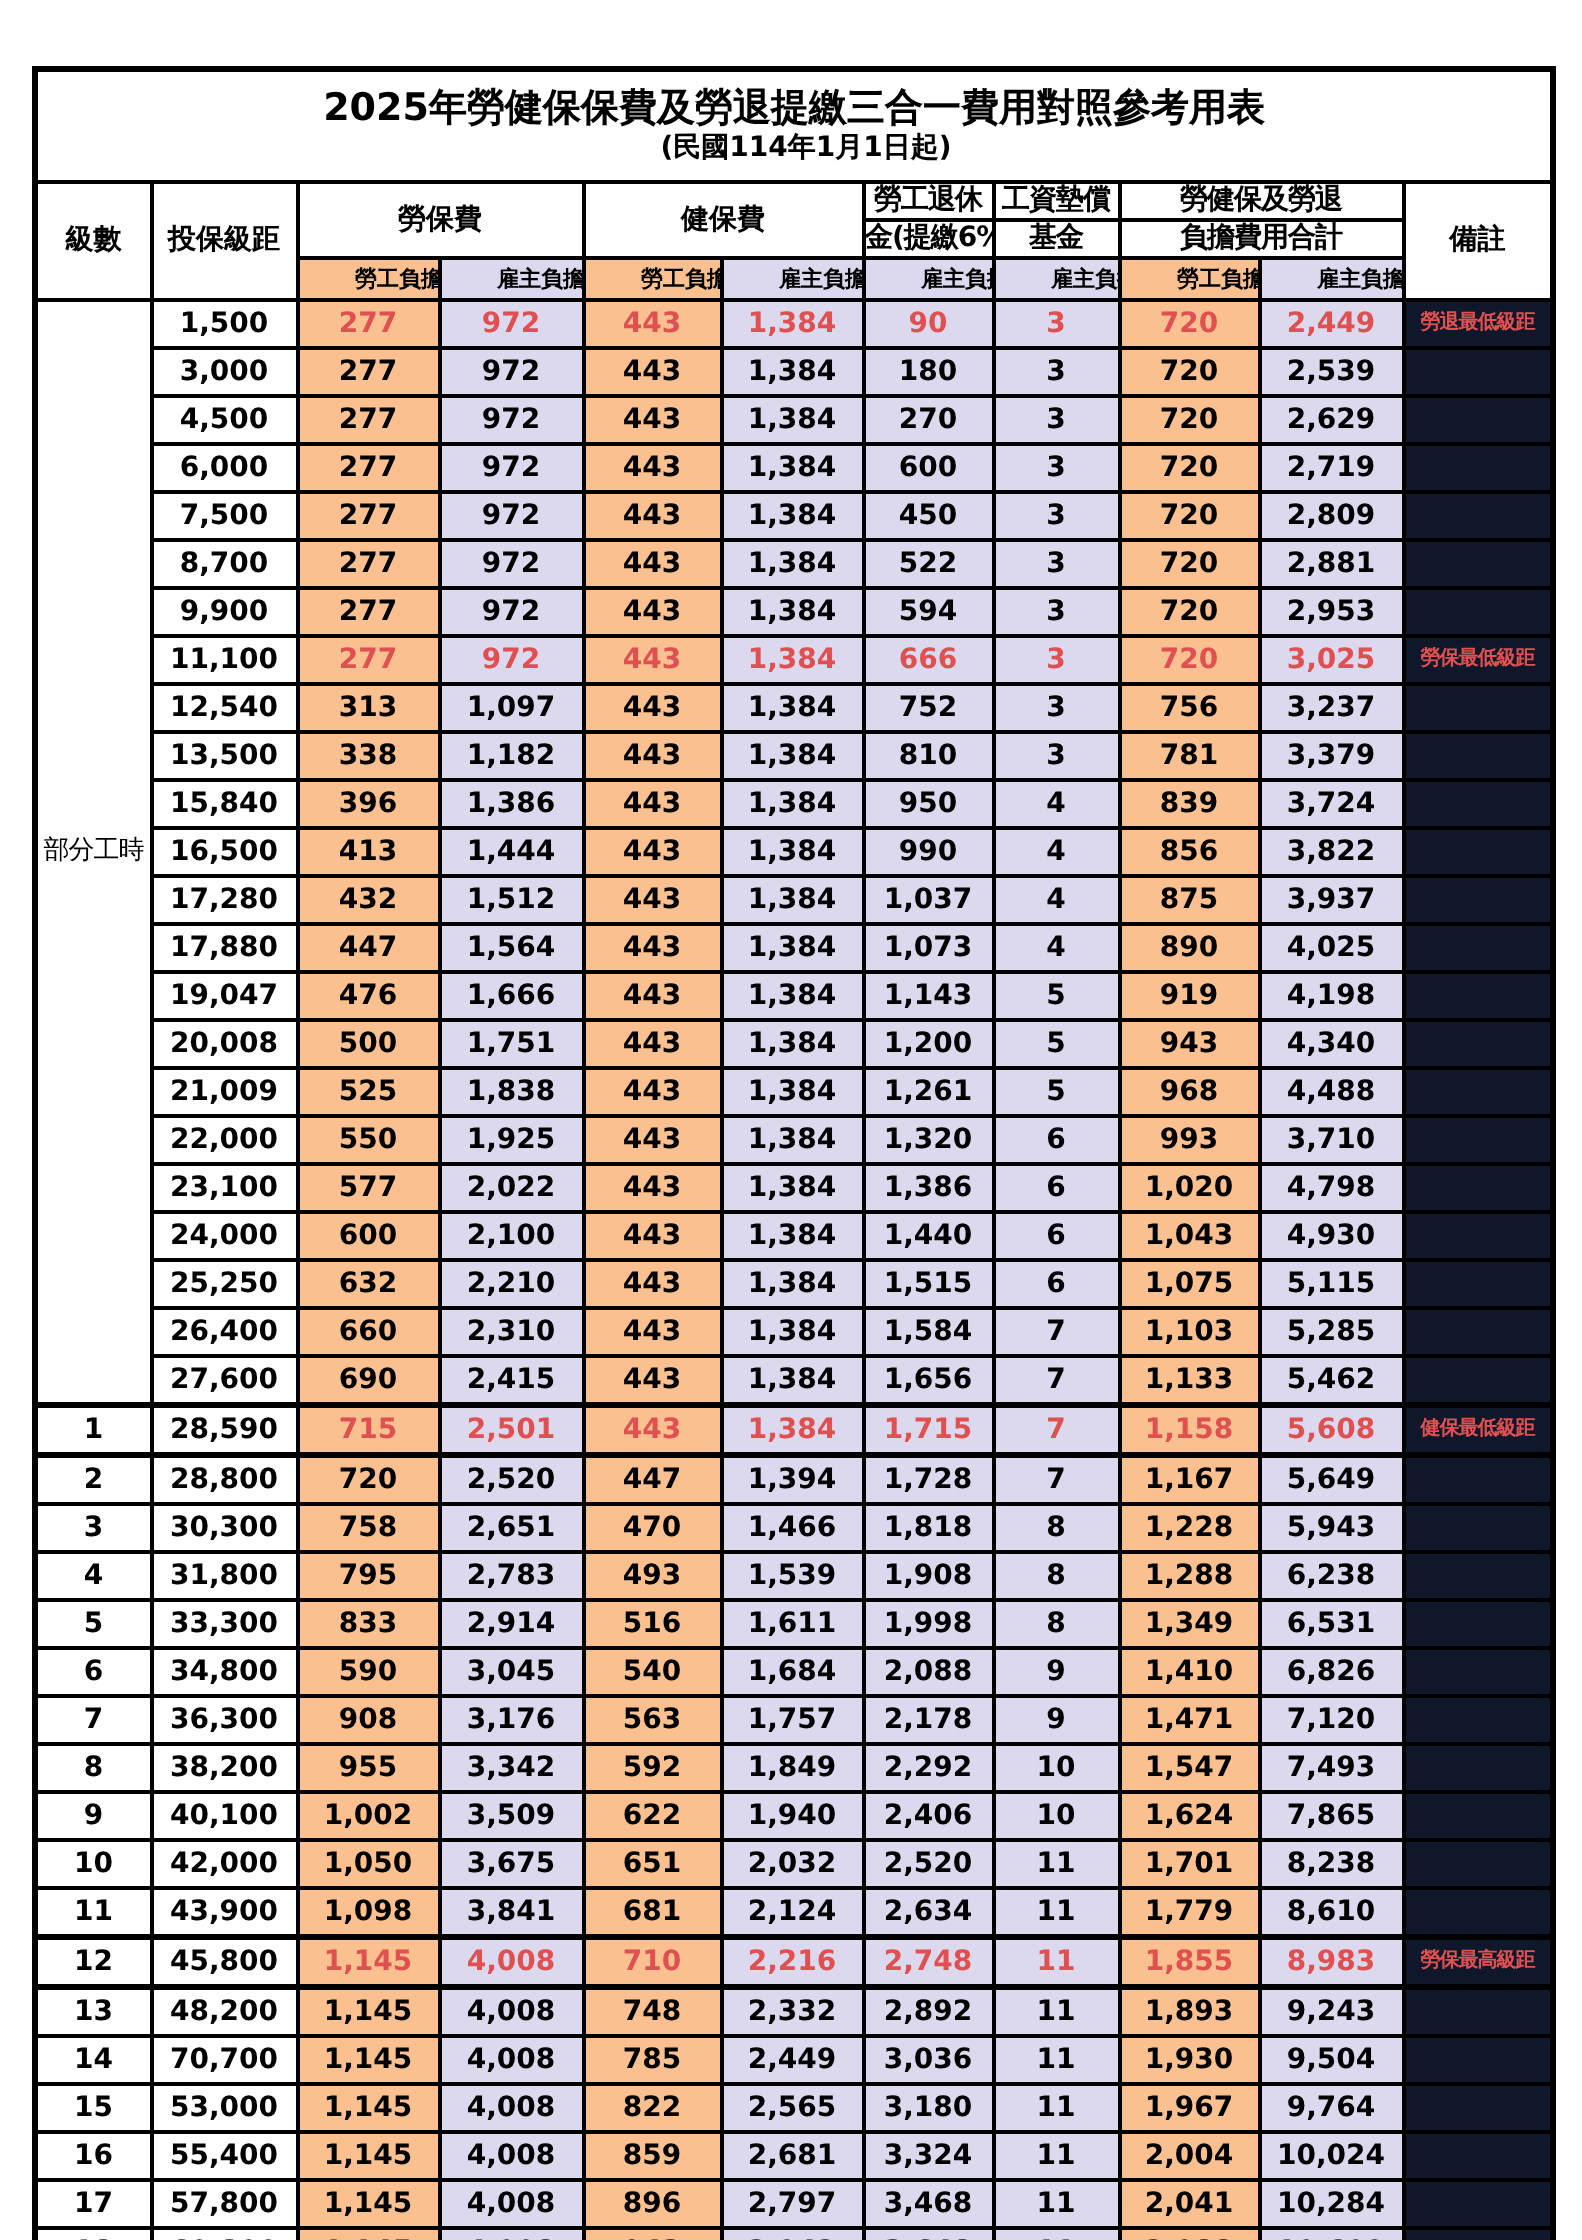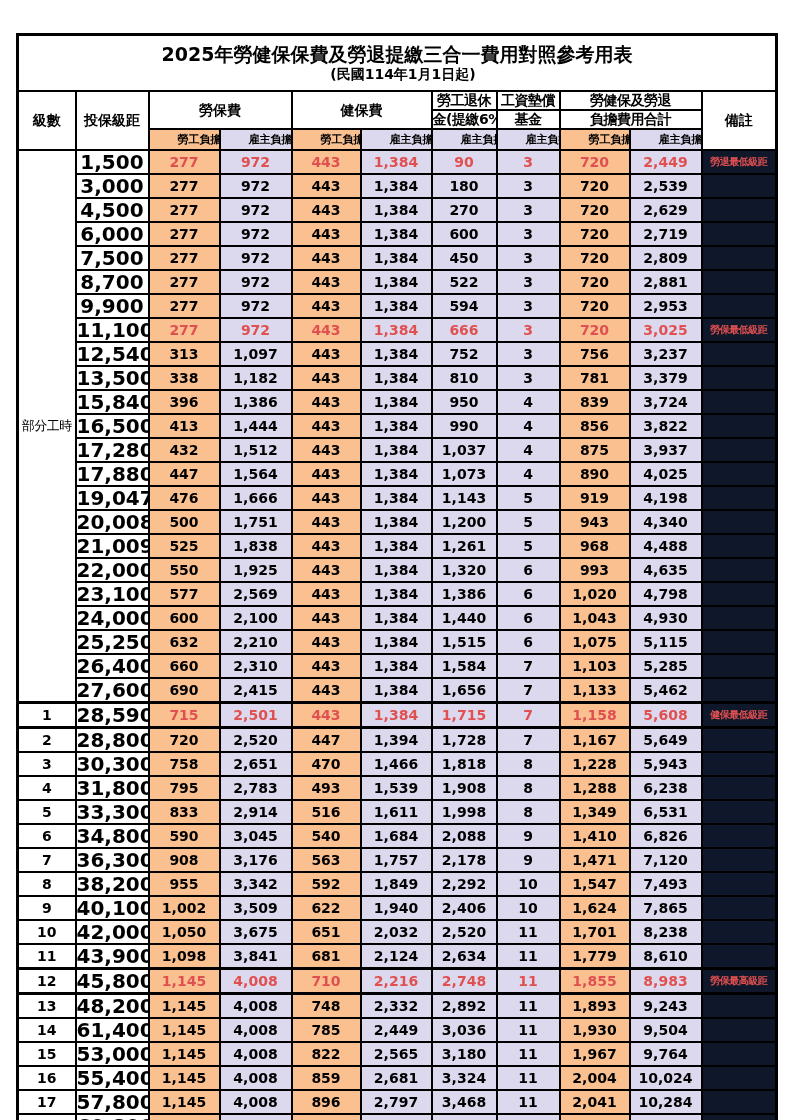--- a/index.html
+++ b/index.html
@@ -29,21 +29,21 @@
   
   tr.hrow td { height:17px; font-size:14px; background:#fff; }
   td.h-small { font-size:12px; letter-spacing:-0.5px; }
   tr.subhead td { height:19px; font-size:11px;padding-left:28px; }
   
   .emp { background:#FAC090; }
   .er  { background:#DCD9EE; }
   
   td.level { background:#fff; font-size:14px; }
   td.level.group { font-weight:400; font-size:13px; letter-spacing:-0.5px; }
-  td.bracket { background:#fff; font-size:20px; }
+  td.bracket { background:#fff; font-size:14px; }
   td.note { background:#0f172a; font-size:10px; color:#E05050; letter-spacing:-0.5px; padding:0 1px; font-weight:700; }
   tr.red td.fee-cell { color:#E05050; }
   tr.thick td { border-top-width:3px; border-bottom-width:3px; }
 </style>
 </head>
 <body>
 
 <div class="sheet">
   <table class="ref">
     <colgroup>
@@ -300,27 +300,27 @@
         </tr>
         <tr>
           <td class="bracket">22,000</td>
           <td class="fee-cell emp">550</td>
           <td class="fee-cell er">1,925</td>
           <td class="fee-cell emp">443</td>
           <td class="fee-cell er">1,384</td>
           <td class="fee-cell er">1,320</td>
           <td class="fee-cell er">6</td>
           <td class="fee-cell emp">993</td>
-          <td class="fee-cell er">4,635</td>
+          <td class="fee-cell er">3,710</td>
           <td class="note"></td>
         </tr>
         <tr>
           <td class="bracket">23,100</td>
           <td class="fee-cell emp">577</td>
-          <td class="fee-cell er">2,569</td>
+          <td class="fee-cell er">2,022</td>
           <td class="fee-cell emp">443</td>
           <td class="fee-cell er">1,384</td>
           <td class="fee-cell er">1,386</td>
           <td class="fee-cell er">6</td>
           <td class="fee-cell emp">1,020</td>
           <td class="fee-cell er">4,798</td>
           <td class="note"></td>
         </tr>
         <tr>
           <td class="bracket">24,000</td>
@@ -534,21 +534,21 @@
           <td class="fee-cell emp">748</td>
           <td class="fee-cell er">2,332</td>
           <td class="fee-cell er">2,892</td>
           <td class="fee-cell er">11</td>
           <td class="fee-cell emp">1,893</td>
           <td class="fee-cell er">9,243</td>
           <td class="note"></td>
         </tr>
         <tr>
           <td class="level">14</td>
-          <td class="bracket">61,400</td>
+          <td class="bracket">70,700</td>
           <td class="fee-cell emp">1,145</td>
           <td class="fee-cell er">4,008</td>
           <td class="fee-cell emp">785</td>
           <td class="fee-cell er">2,449</td>
           <td class="fee-cell er">3,036</td>
           <td class="fee-cell er">11</td>
           <td class="fee-cell emp">1,930</td>
           <td class="fee-cell er">9,504</td>
           <td class="note"></td>
         </tr>

